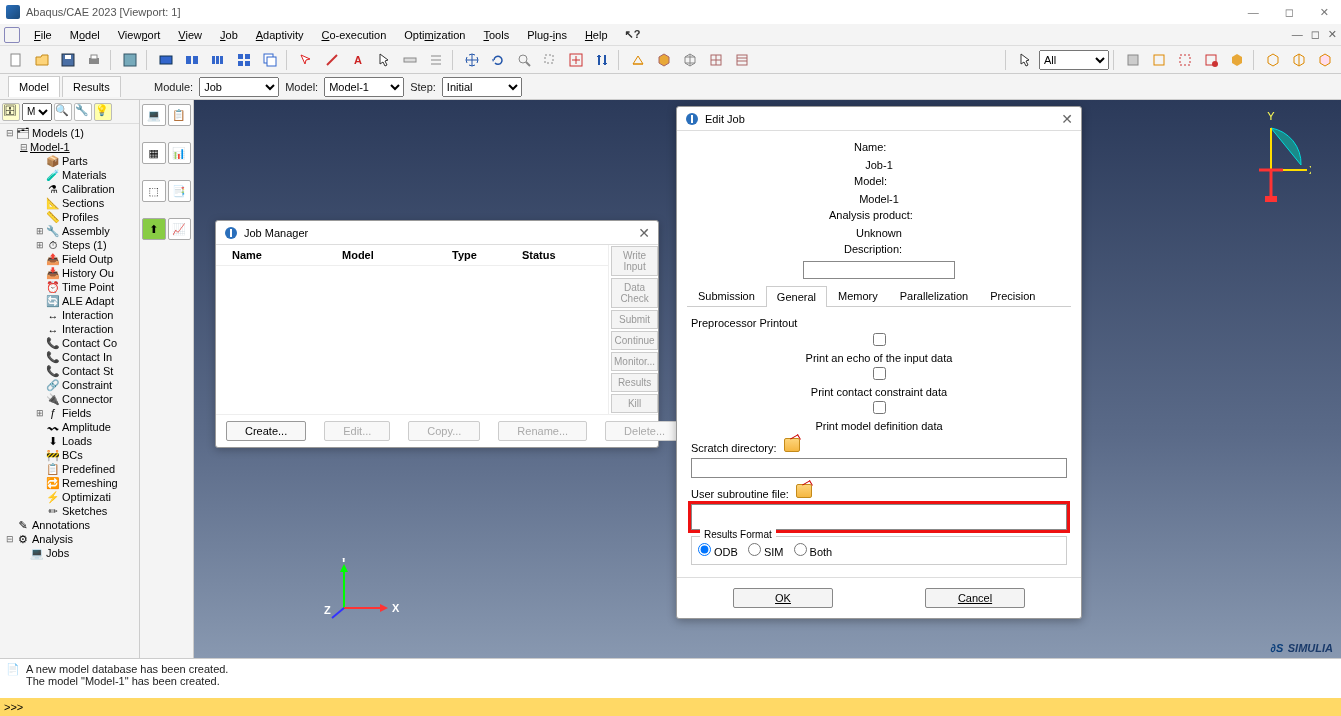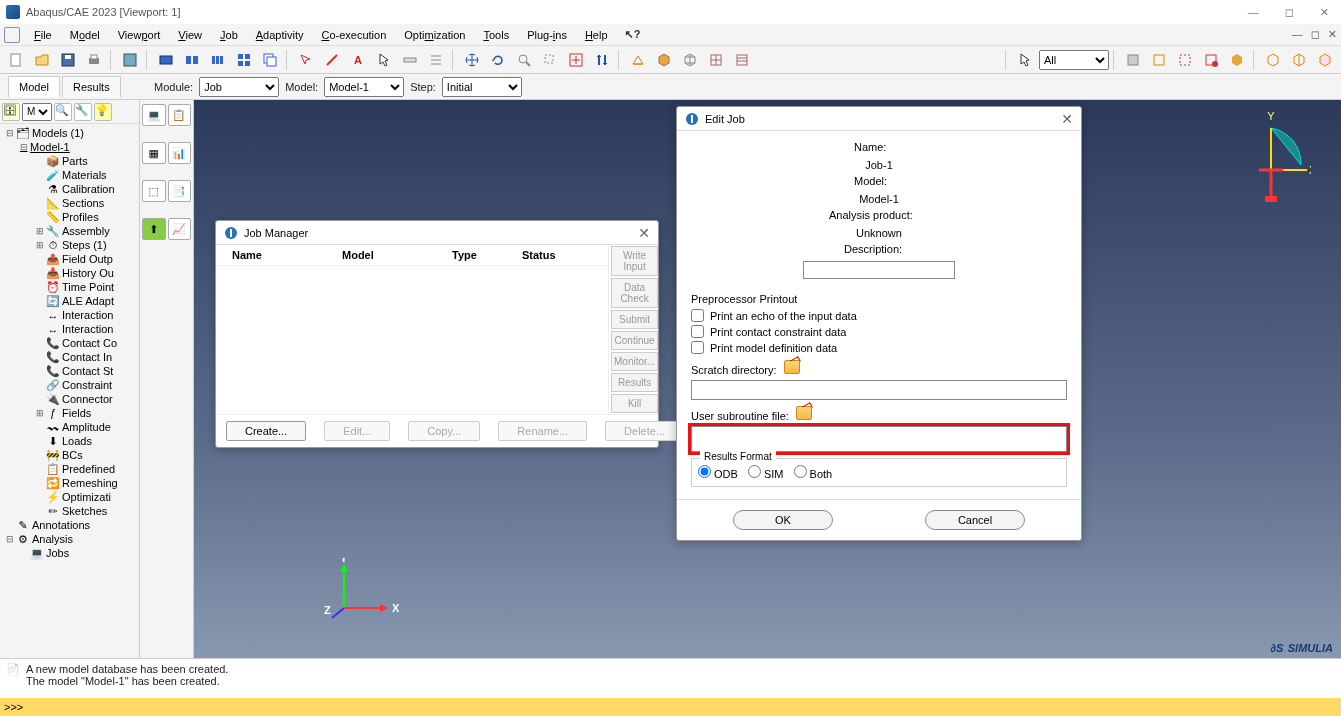--- a/index.html
+++ b/index.html
@@ -92,31 +92,31 @@
 .editjob { position: absolute; left: 676px; top: 106px; width: 406px; background: #fff; border: 1px solid #999; border-radius: 3px; box-shadow: 0 2px 10px rgba(0,0,0,0.3); }
 .editjob .body { padding: 6px 10px; }
 .editjob .row { display: flex; align-items: center; margin: 4px 0; gap: 6px; flex-direction: column; }
 .editjob .row label { min-width: 50px; }
 .editjob input[type=text] { border: 1px solid #888; padding: 2px 4px; height: 20px; }
 .editjob .tabs { display: flex; border-bottom: 1px solid #ccc; margin-top: 6px; }
 .editjob .tabs .tab { padding: 4px 10px; cursor: pointer; border: 1px solid transparent; border-bottom: none; }
 .editjob .tabs .tab.active { border-color: #ccc; background: #fff; position: relative; top: 1px; }
 .editjob .tabcontent { padding: 6px 4px; }
 .editjob .group-title { margin: 4px 0; }
-.editjob .chk { display: flex; align-items: center; gap: 6px; margin: 3px 0; }
+.editjob .chk { display: flex; align-items: center; gap: 6px; margin: 3px 0; flex-direction: column; }
 .editjob .fieldline { margin: 6px 0; }
 .editjob .fieldline input[type=text] { width: 100%; }
 .editjob .folder { width:16px; height:14px; display:inline-block; background:linear-gradient(#fdd47a,#f5b742); border:1px solid #c48a1a; border-radius:2px; position:relative; margin-left:4px; cursor:pointer; }
 .editjob .folder::after { content:""; position:absolute; top:-3px; right:-1px; width:8px; height:5px; border:1px solid #c00; border-bottom:none; border-left:none; transform:rotate(-30deg); }
 .highlight-red { outline: 3px solid #e11; outline-offset: 0px; }
 .editjob .results-group { border: 1px solid #ccc; padding: 6px; margin-top: 4px; position: relative; }
 .editjob .results-group .legend { position: absolute; top: -8px; left: 8px; background: #fff; padding: 0 4px; font-size: 10px; }
 .editjob .radios { display: flex; gap: 10px; align-items: center; }
 .editjob .foot { display: flex; justify-content: space-around; padding: 10px; border-top: 1px solid #ddd; }
-.editjob .foot button { width: 100px; padding: 3px; border: 1px solid #888; background: #f4f4f4; cursor: pointer; border-radius:10px; }
+.editjob .foot button { width: 100px; padding: 3px; border: 1px solid #888; background: #f4f4f4; cursor: pointer; border-radius:2px;text-decoration:underline; }
 
 </style>
 </head>
 <body>
 
 <div class="titlebar">
   <div class="logo"></div>
   <div class="title">Abaqus/CAE 2023 [Viewport: 1]</div>
   <div class="wins">
     <span>—</span>
@@ -663,20 +663,27 @@
       </div>
     <div class="row">
         <label style="min-width:100px;">Analysis product:</label>
         <span>Unknown</span>
       </div>
     <div class="row">
         <label style="min-width:70px;">Description:</label>
         <input type="text" style="flex: 1 1 0%;" value="">
       </div>
 
+    <div class="tabs" id="editjob-tabs">
+        <div class="tab">Submission</div>
+        <div class="tab active">General</div>
+        <div class="tab">Memory</div>
+        <div class="tab">Parallelization</div>
+        <div class="tab">Precision</div>
+      </div>
 
     <div class="tabcontent">
       <div class="group-title">Preprocessor Printout</div>
       <div id="editjob-checks">
           <div class="chk">
             <input type="checkbox" style="">
             <span>Print an echo of the input data</span>
           </div>
           <div class="chk">
             <input type="checkbox" style="">

